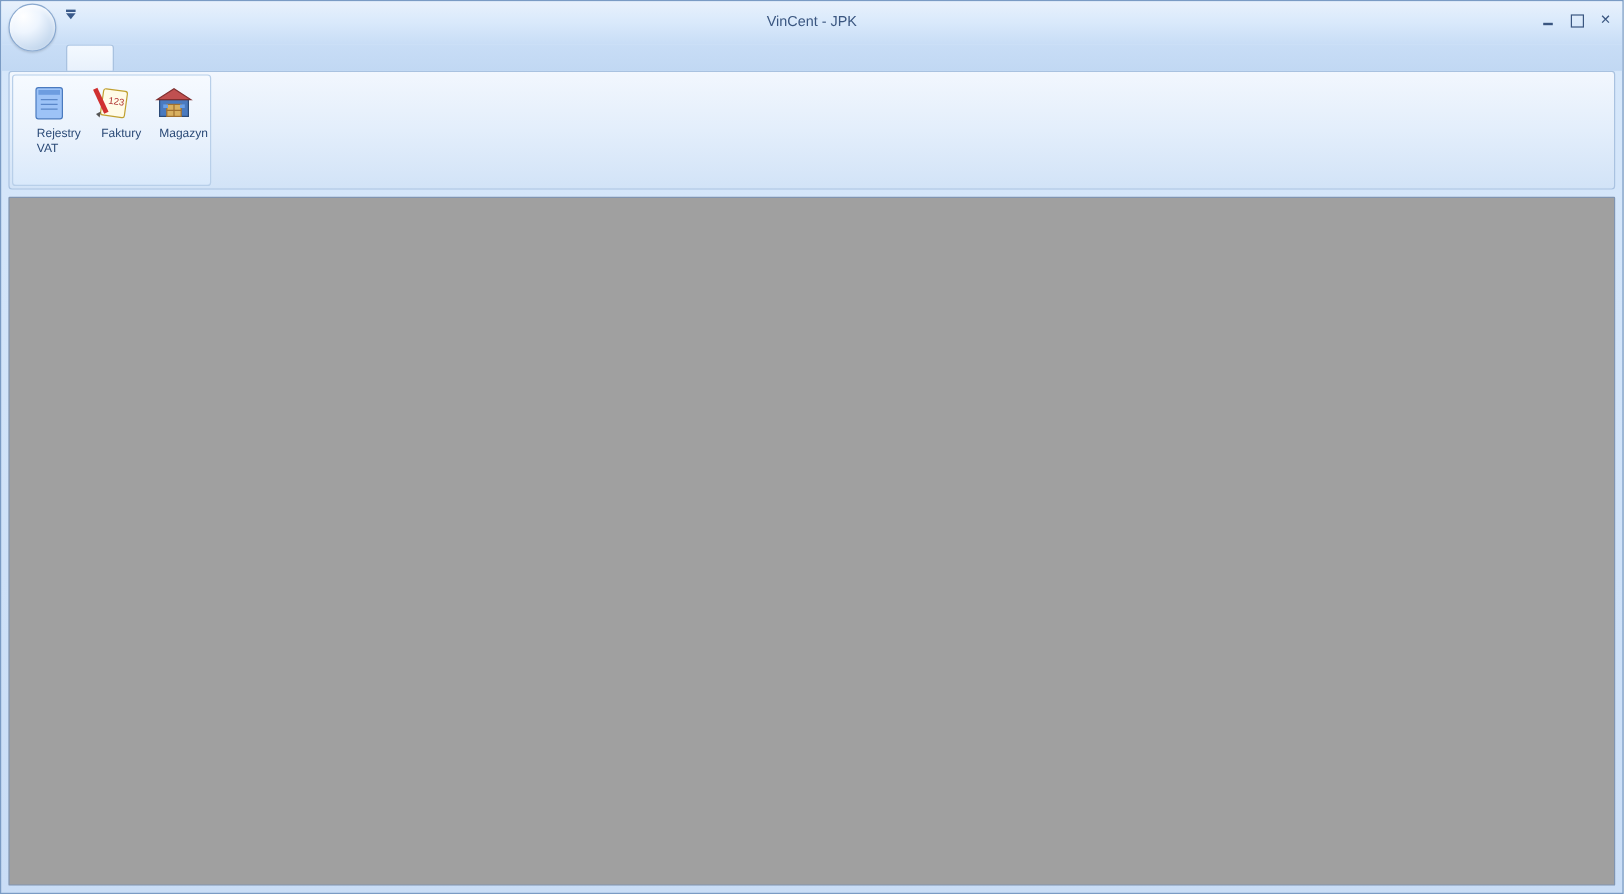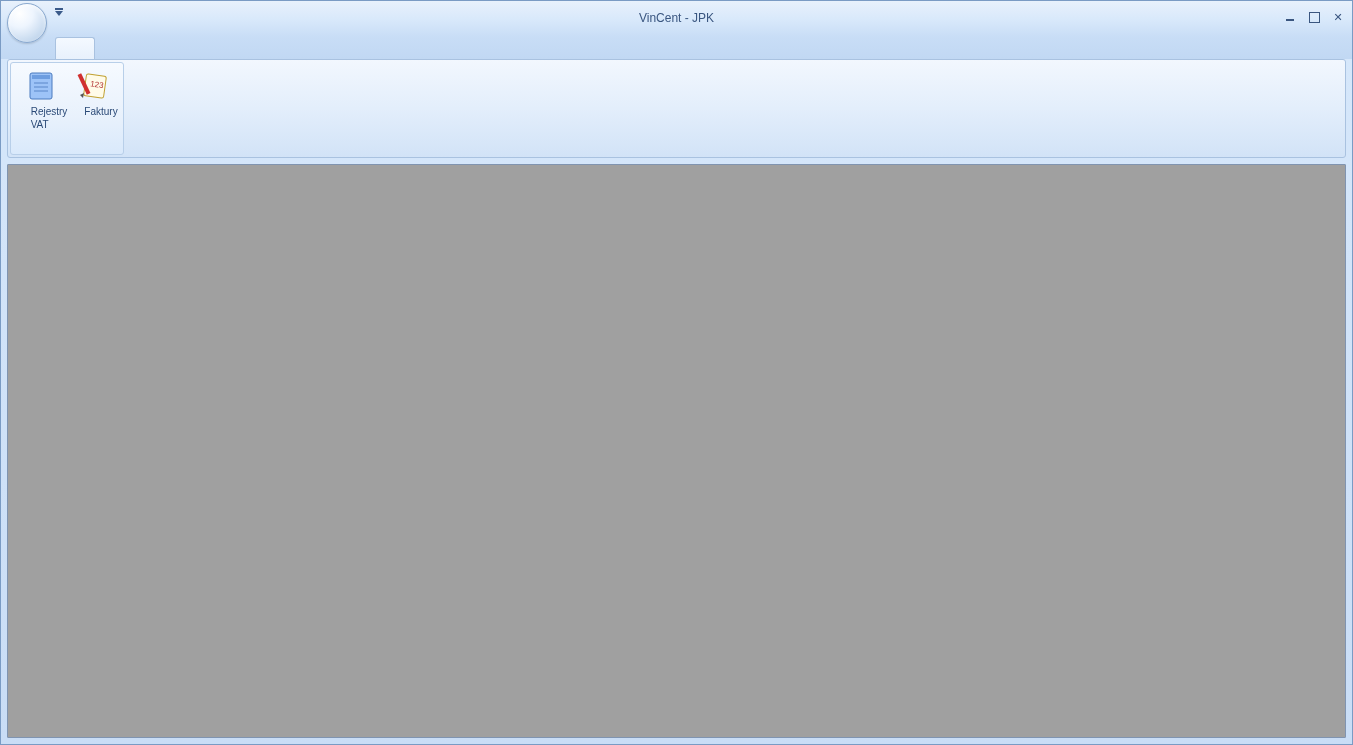--- a/index.html
+++ b/index.html
@@ -168,17 +168,31 @@
         <svg width="34" height="34" viewBox="0 0 34 34">
           <rect x="9" y="6" width="20" height="22" rx="2" fill="#fffbe8" stroke="#c0a030" transform="rotate(8 19 17)"></rect>
           <text x="14" y="18" font-size="8" fill="#b03030" transform="rotate(8 19 17)">123</text>
           <rect x="6" y="4" width="4" height="22" fill="#d03030" transform="rotate(-25 8 15)"></rect>
           <polygon points="4,26 8,24 7,29" fill="#555"></polygon>
         </svg>
       </span>
       <span class="lbl">Faktury</span>
     </div>
 
+    <div class="ribbon-btn">
+      <span class="icon">
+        <svg width="34" height="34" viewBox="0 0 34 34">
+          <rect x="5" y="14" width="24" height="14" fill="#4a7abf" stroke="#2b4a77"></rect>
+          <polygon points="3,14 17,5 31,14" fill="#c05050" stroke="#803030"></polygon>
+          <rect x="11" y="18" width="12" height="10" fill="#d8b060" stroke="#a07030"></rect>
+          <line x1="11" y1="23" x2="23" y2="23" stroke="#a07030"></line>
+          <line x1="17" y1="18" x2="17" y2="28" stroke="#a07030"></line>
+          <rect x="8" y="18" width="4" height="3" fill="#6aa0e8"></rect>
+          <rect x="22" y="18" width="4" height="3" fill="#6aa0e8"></rect>
+        </svg>
+      </span>
+      <span class="lbl">Magazyn</span>
+    </div>
 
   </div>
 </div>
 
 <div class="workspace"></div>
 
 </body></html>

